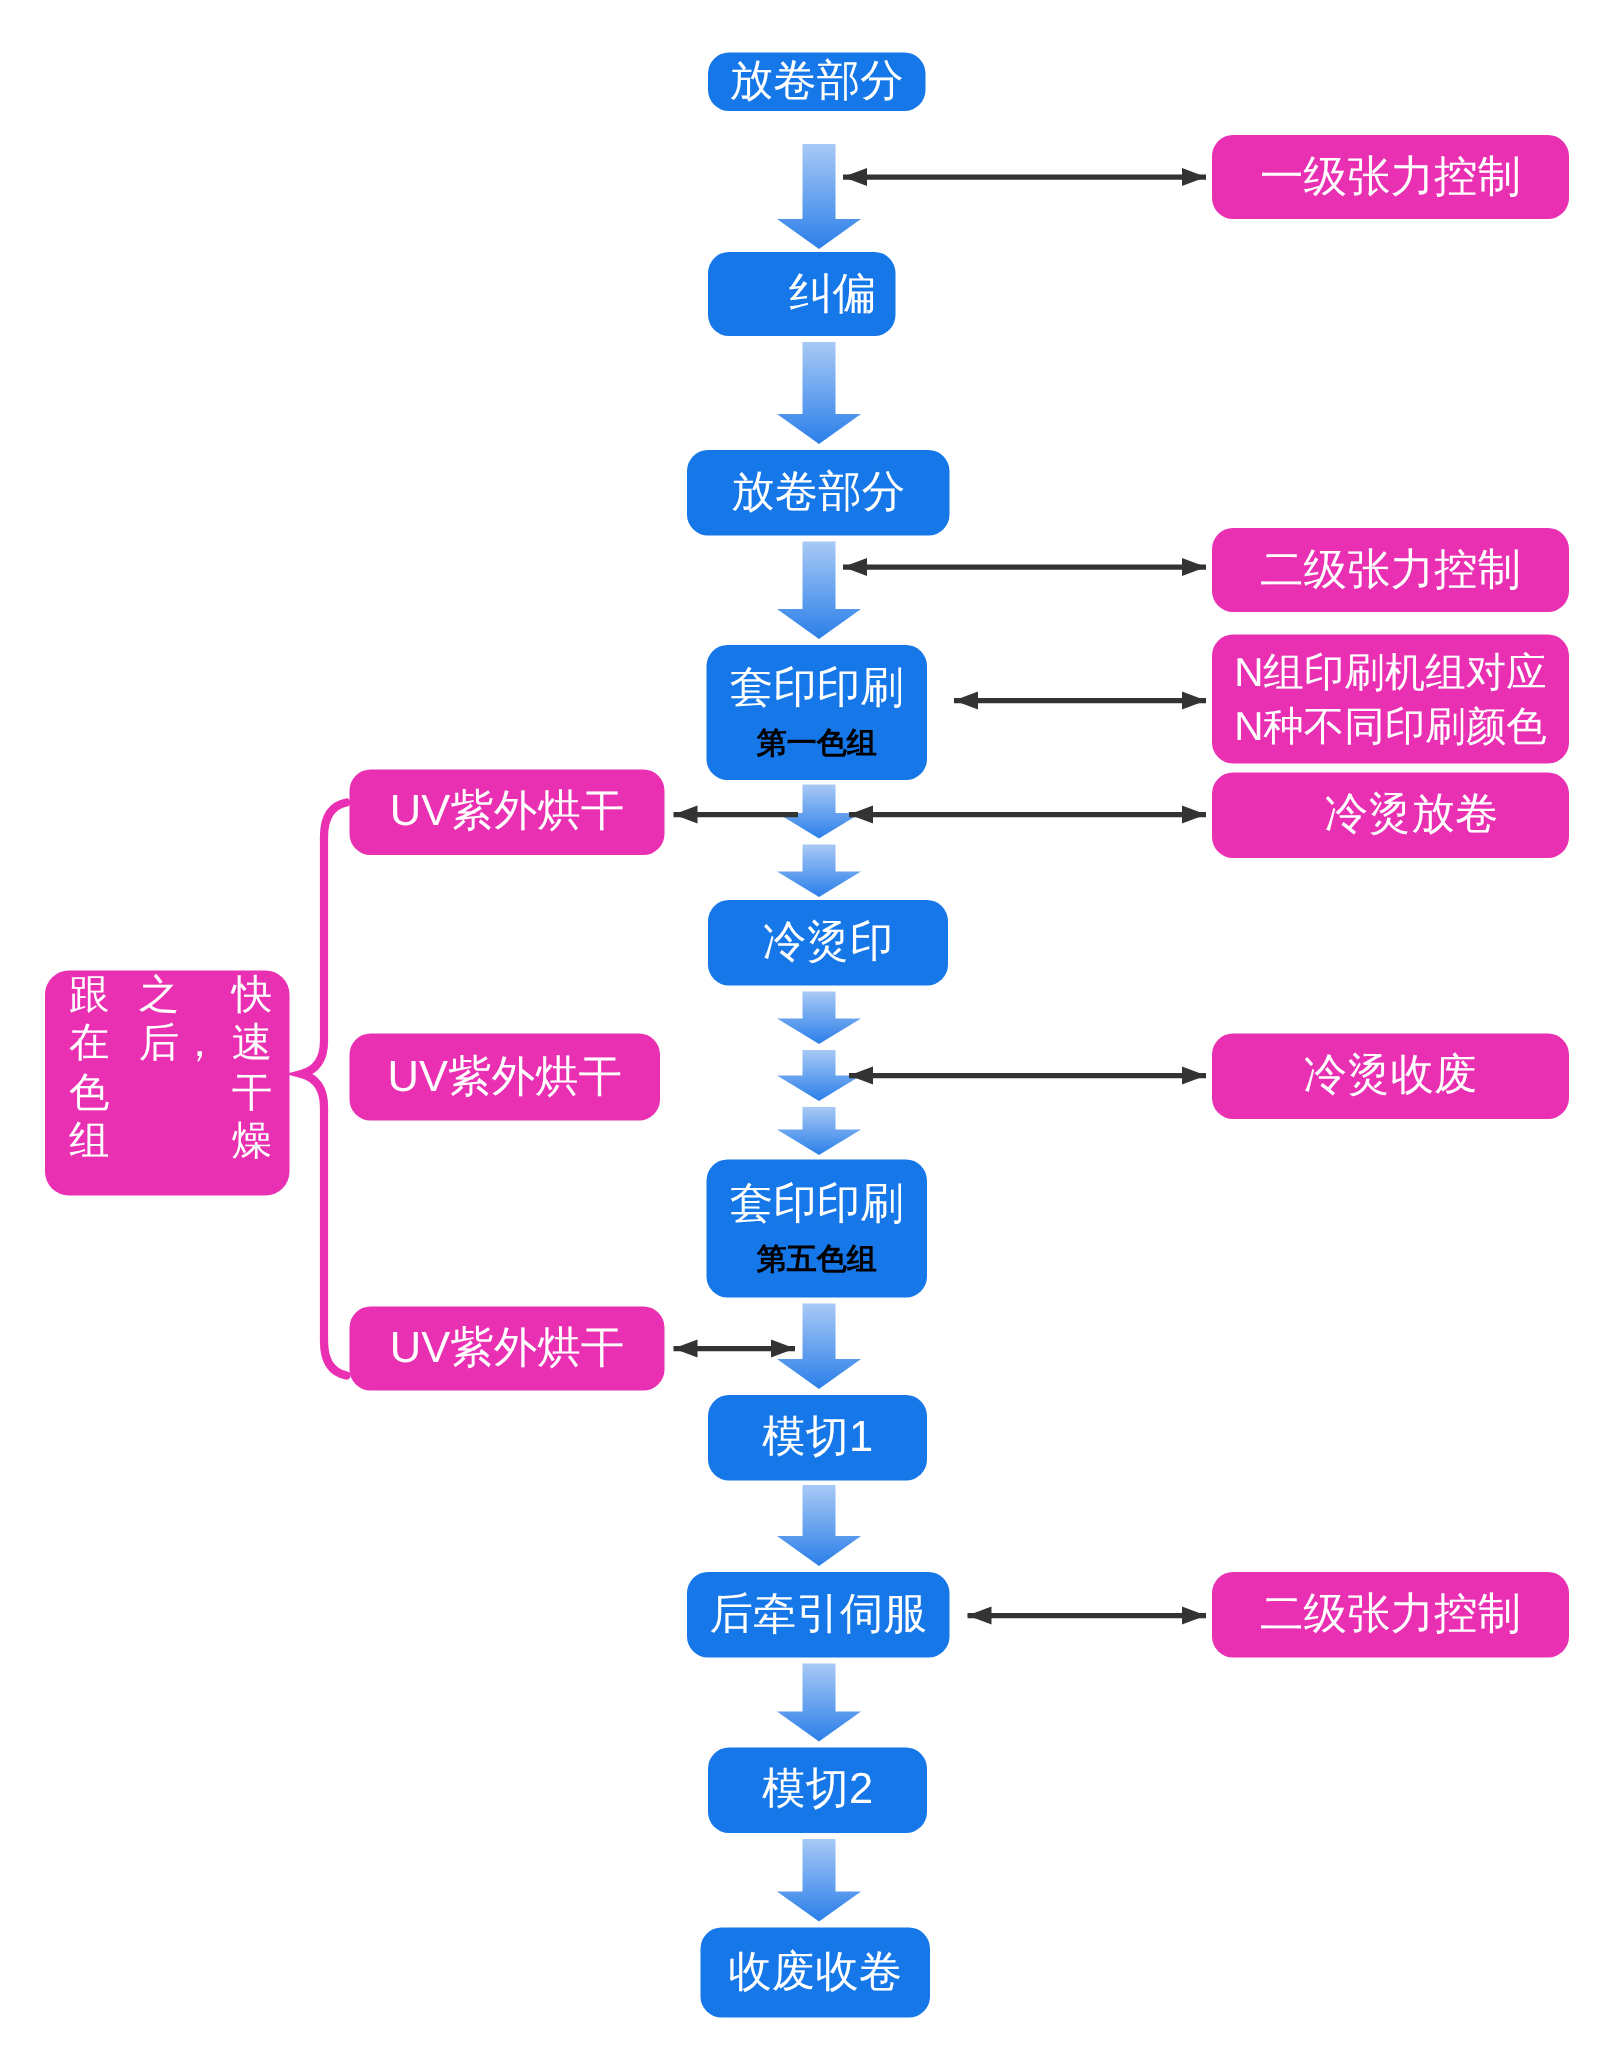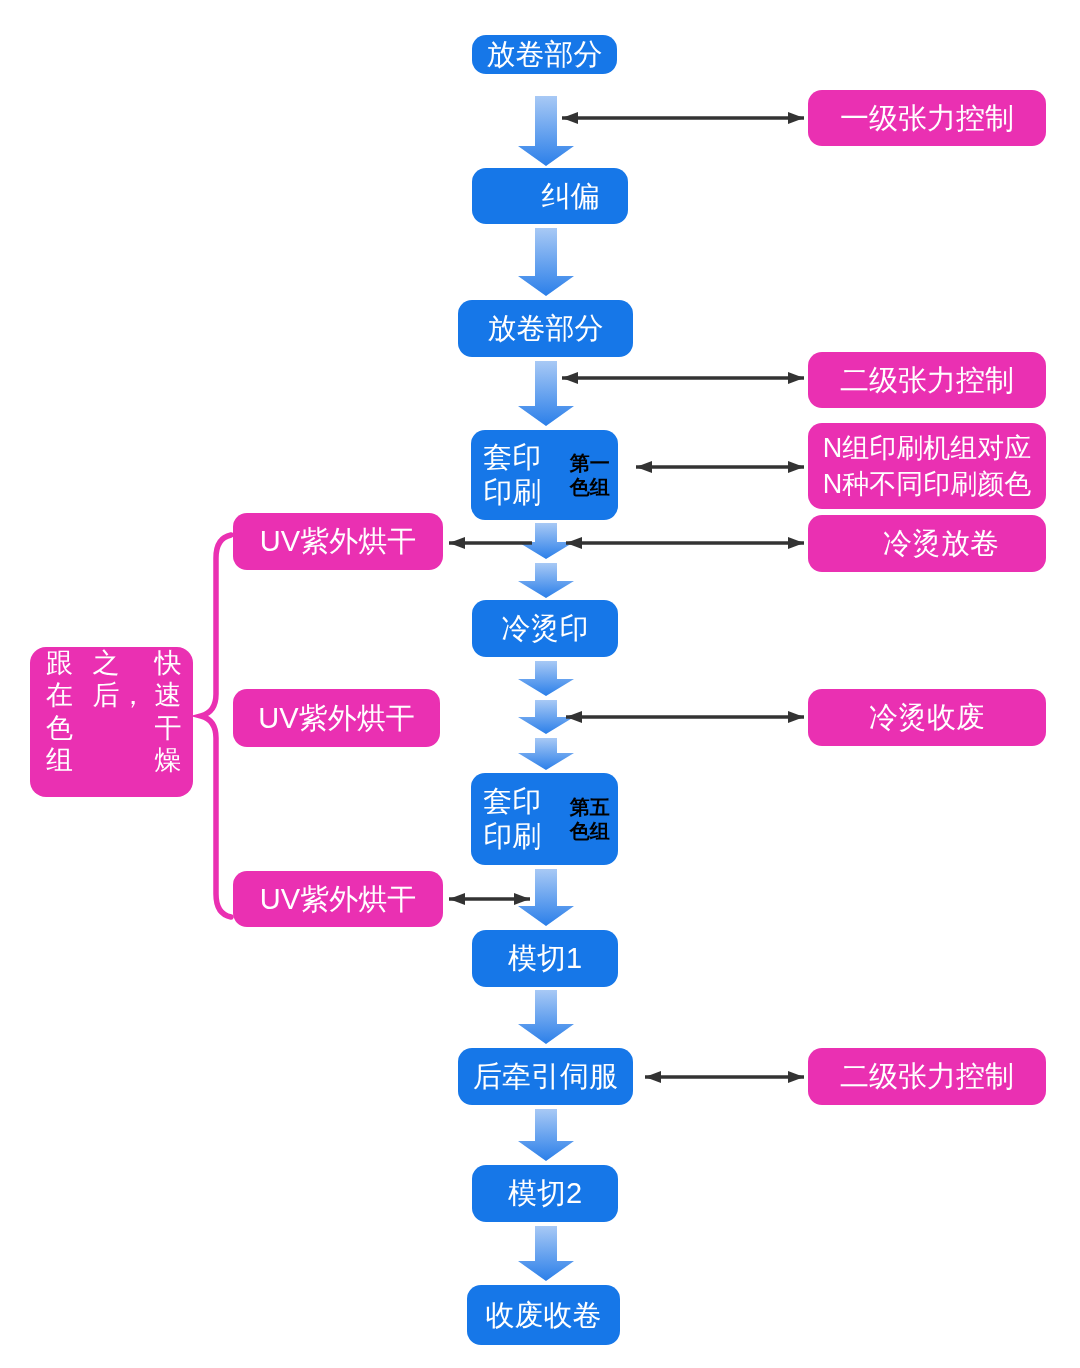--- a/index.html
+++ b/index.html
@@ -17,21 +17,21 @@
     border-radius:14px;
     color:#ffffff;
     font-size:29px;
     line-height:1.2;
     text-align:center;
     box-sizing:border-box;
     user-select:none;
   }
   .blue{background:#1677e8;}
   .pink{background:#ea30b2;}
-  .stacked{flex-direction:row;gap:8px;text-align:center;}
+  .stacked{flex-direction:column;gap:8px;text-align:center;}
   .sub{
     font-size:20px;
     font-weight:bold;
     color:#000000;
   }
   .two-line{flex-direction:column;gap:4px;font-size:27px;}
   .note{
     flex-direction:row;
     align-items:flex-start;
     gap:8px;
@@ -83,34 +83,34 @@
       <line x1="645" y1="1077" x2="804" y2="1077" marker-start="url(#ah)" marker-end="url(#ah)"></line>
     </g>
 
     <path d="M 231 535 Q 216 538 216 558 L 216 694 Q 216 712 201 716 Q 216 720 216 738 L 216 894 Q 216 914 231 917" fill="none" stroke="#ea30b2" stroke-width="5.5" stroke-linecap="round"></path>
   </svg>
 
   <div class="node blue" style="left:472px;top:35px;width:145px;height:39px;">
     <span>放卷部分</span>
   </div>
 
-  <div class="node blue" style="left:472px;top:168px;width:156px;height:56px;padding-left:41px;">
+  <div class="node blue" style="left:472px;top:168px;width:125px;height:56px;padding-left:41px;">
     <span>纠偏</span>
   </div>
 
   <div class="node blue" style="left:458px;top:300px;width:175px;height:57px;">
     <span>放卷部分</span>
   </div>
 
   <div class="node blue stacked" style="left:471px;top:430px;width:147px;height:90px;">
     <span>套印印刷</span>
     <span class="sub">第一色组</span>
   </div>
 
-  <div class="node blue" style="left:472px;top:600px;width:146px;height:57px;">
+  <div class="node blue" style="left:472px;top:600px;width:160px;height:57px;">
     <span>冷烫印</span>
   </div>
 
   <div class="node blue stacked" style="left:471px;top:773px;width:147px;height:92px;">
     <span>套印印刷</span>
     <span class="sub">第五色组</span>
   </div>
 
   <div class="node blue" style="left:472px;top:930px;width:146px;height:57px;">
     <span>模切1</span>

